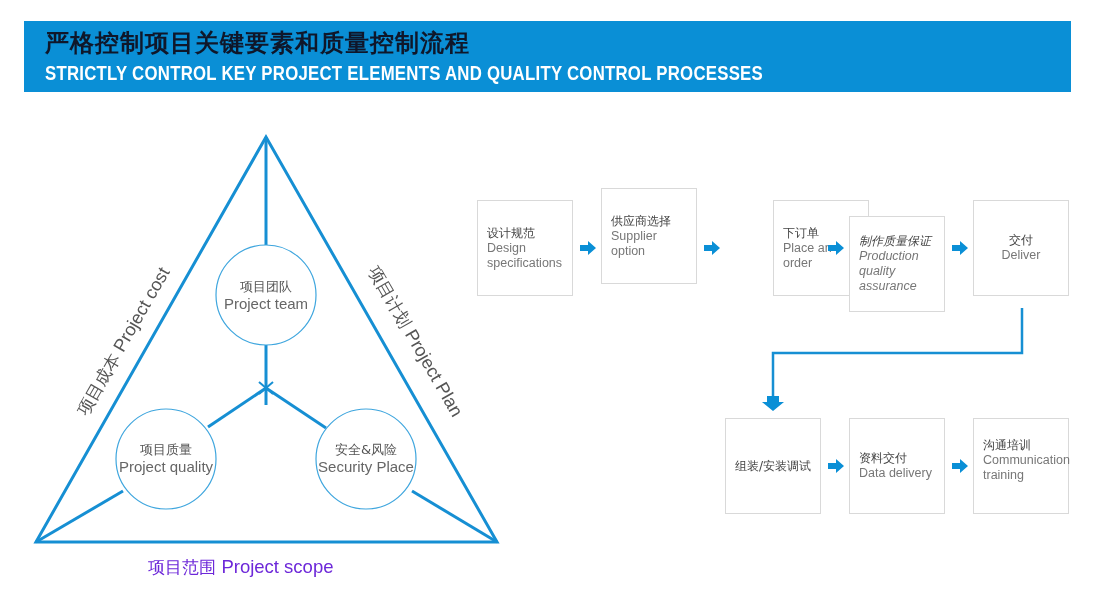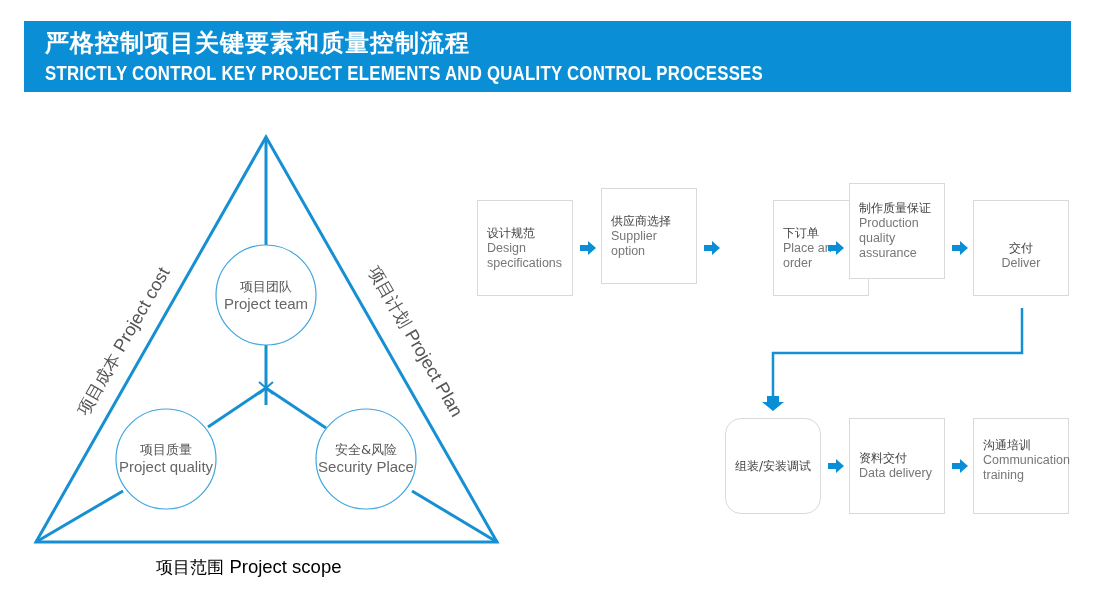--- a/index.html
+++ b/index.html
@@ -1,38 +1,38 @@
 <!DOCTYPE html>
 <html><head>
   <meta charset="utf-8">
   <style>
     html, body { margin: 0; padding: 0; background: #ffffff; }
     body { width: 1103px; height: 612px; position: relative; overflow: hidden;
            font-family: "DejaVu Sans", "Liberation Sans", sans-serif; }
     .banner { position: absolute; left: 24px; top: 21px; width: 1047px; height: 71px;
               background: #0a8fd6; box-sizing: border-box; }
-    .banner .cn { position: absolute; left: 21px; top: 6px; color: #ffffff;
+    .banner .cn { position: absolute; left: 21px; top: 6px; color: #0f172a;
                   font-family: "DejaVu Sans", sans-serif; font-weight: bold; font-size: 24px; letter-spacing: 1px; }
     .banner .en { position: absolute; left: 21px; top: 41px; color: #fff;
                   font-family: "Liberation Sans", sans-serif; font-weight: bold; font-size: 19.5px;
                   transform: scaleX(0.86); transform-origin: left center; letter-spacing: 0.3px; white-space: nowrap; }
     svg.diagram { position: absolute; left: 0; top: 0; }
     .circle-label { position: absolute; width: 110px; text-align: center; color: #555; }
     .circle-label .cn { font-size: 13px; display:block; line-height: 17px; }
     .circle-label .en { font-family: "Liberation Sans", sans-serif; font-size: 15px; display:block; line-height: 17px; color:#666; }
     .side-label { position: absolute; white-space: nowrap; color: #555; font-size: 17px;
                   transform-origin: center center; }
     .side-label .en { font-family: "Liberation Sans", sans-serif; font-size: 18px; }
-    .bottom-label { position: absolute; left: 156px; top: 556px; color: #000000; font-size: 17px; white-space: nowrap; }
+    .bottom-label { position: absolute; left: 148px; top: 556px; color: #6d28d9; font-size: 17px; white-space: nowrap; }
     .bottom-label .en { font-family: "Liberation Sans", sans-serif; font-size: 18.5px; }
     .step { position: absolute; width: 96px; height: 96px; border: 1.5px solid #d9d9d9; box-sizing: border-box; background:#fff; }
     .step .txt { position: absolute; left: 9px; right: 4px; top: 50%; transform: translateY(-50%); }
     .step .cn { display:block; font-size: 12px; color: #444; line-height: 15px; }
     .step .en { display:block; font-family: "Liberation Sans", sans-serif; font-size: 12.5px; color: #777; line-height: 15px; }
-    .step.center .txt { text-align: center; left: 0; right: 0; margin-top: 8px; }
+    .step.center .txt { text-align: center; left: 0; right: 0; }
     .arrow { position: absolute; width: 16px; height: 14px; }
   </style>
 </head>
 <body>
 
 <div class="banner">
   <div class="cn">严格控制项目关键要素和质量控制流程</div>
   <div class="en">STRICTLY CONTROL KEY PROJECT ELEMENTS AND QUALITY CONTROL PROCESSES</div>
 </div>
 
@@ -105,37 +105,37 @@
   </svg>
 <div class="step" style="left:725px; top:200px;margin-left:48px;">
   <div class="txt">
       <span class="cn">下订单</span>
       <span class="en">Place an order</span>
     </div>
 </div>
 <svg class="arrow" style="left:828px; top:241px;" viewBox="0 0 16 14">
     <polygon points="0,4 8,4 8,0 16,7 8,14 8,10 0,10" fill="#0a8fd6"></polygon>
   </svg>
-<div class="step" style="left:849px; top:183px;">
+<div class="step" style="left:849px; top:216px;font-style:italic;">
   <div class="txt">
       <span class="cn">制作质量保证</span>
       <span class="en" style="width:60px;">Production quality assurance</span>
     </div>
 </div>
 <svg class="arrow" style="left:952px; top:241px;" viewBox="0 0 16 14">
     <polygon points="0,4 8,4 8,0 16,7 8,14 8,10 0,10" fill="#0a8fd6"></polygon>
   </svg>
 <div class="step center" style="left:973px; top:200px;">
   <div class="txt">
       <span class="cn">交付</span>
       <span class="en">Deliver</span>
     </div>
 </div>
 
-<div class="step" style="left:725px; top:418px;border-radius:16px;">
+<div class="step" style="left:725px; top:418px;">
   <div class="txt">
       <span class="cn">组装/安装调试</span>
     </div>
 </div>
 <svg class="arrow" style="left:828px; top:459px;" viewBox="0 0 16 14">
     <polygon points="0,4 8,4 8,0 16,7 8,14 8,10 0,10" fill="#0a8fd6"></polygon>
   </svg>
 <div class="step" style="left:849px; top:418px;">
   <div class="txt">
       <span class="cn">资料交付</span>

